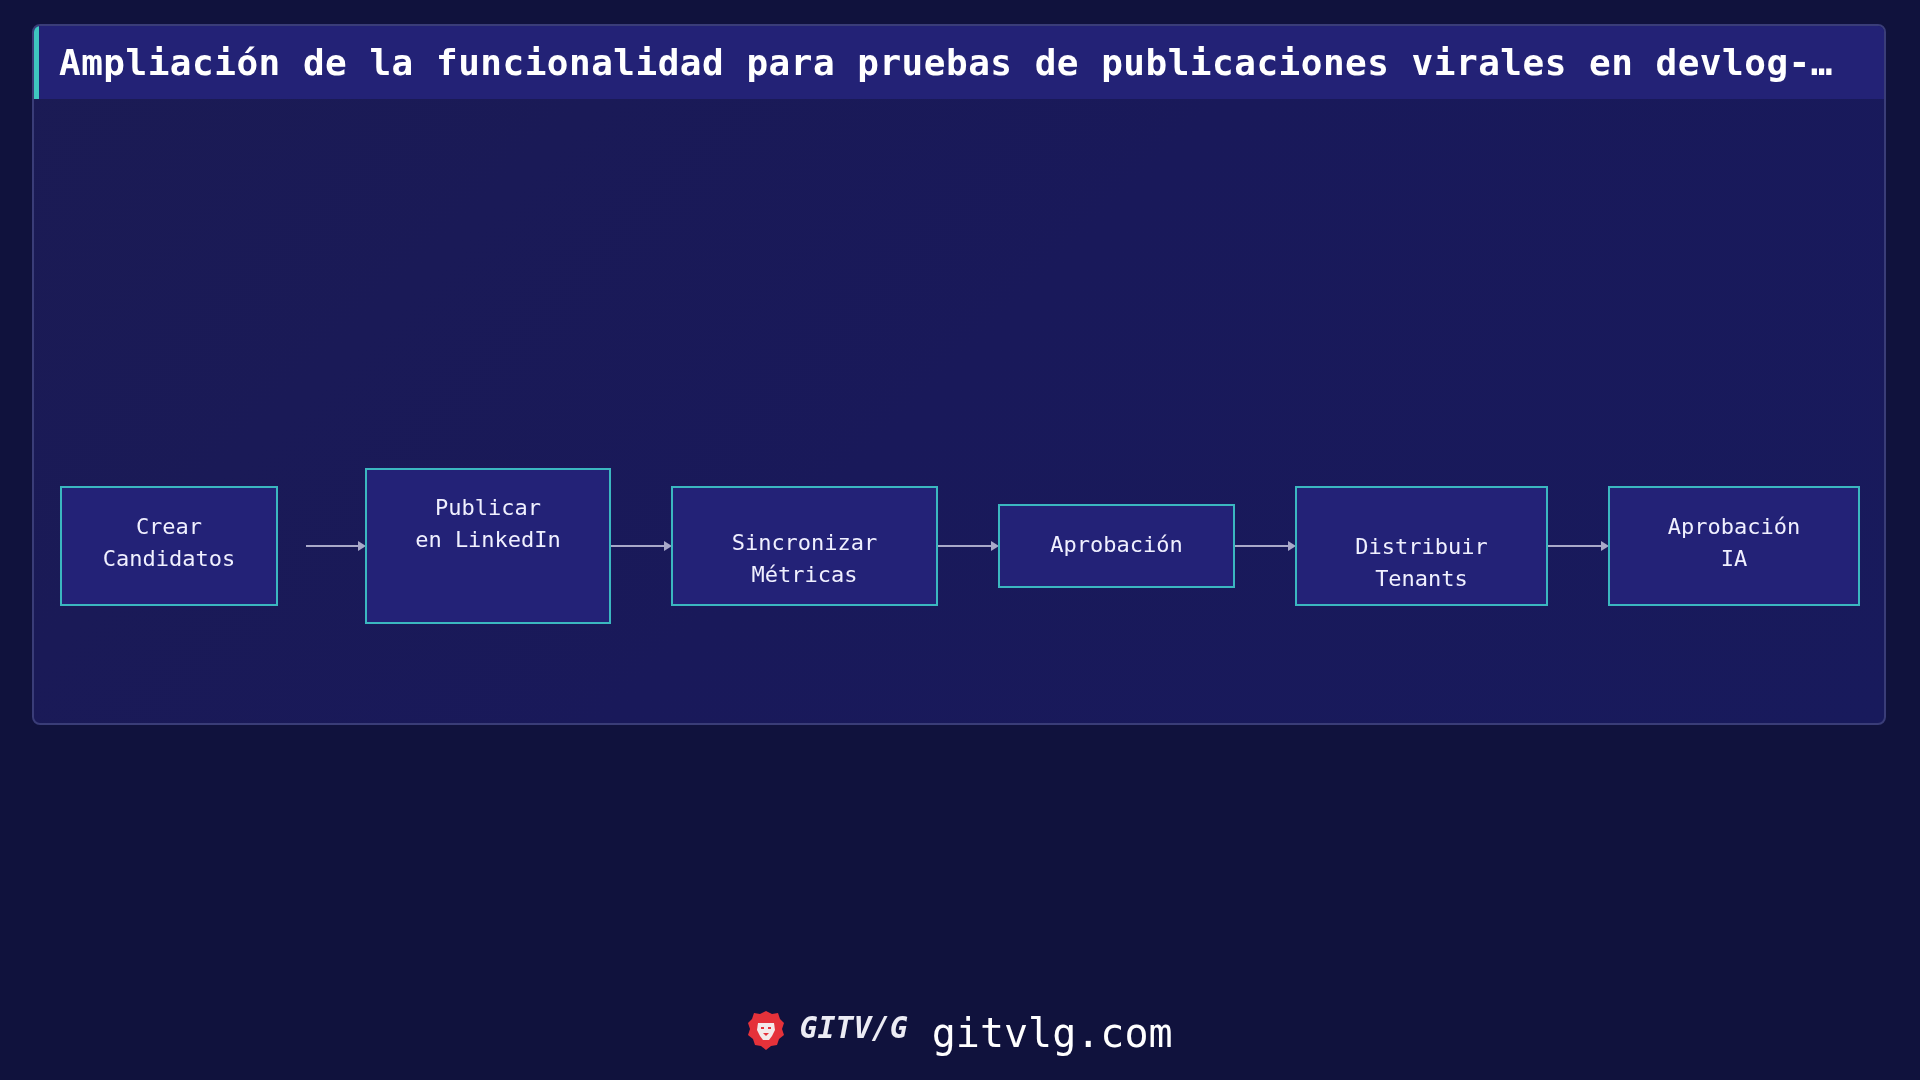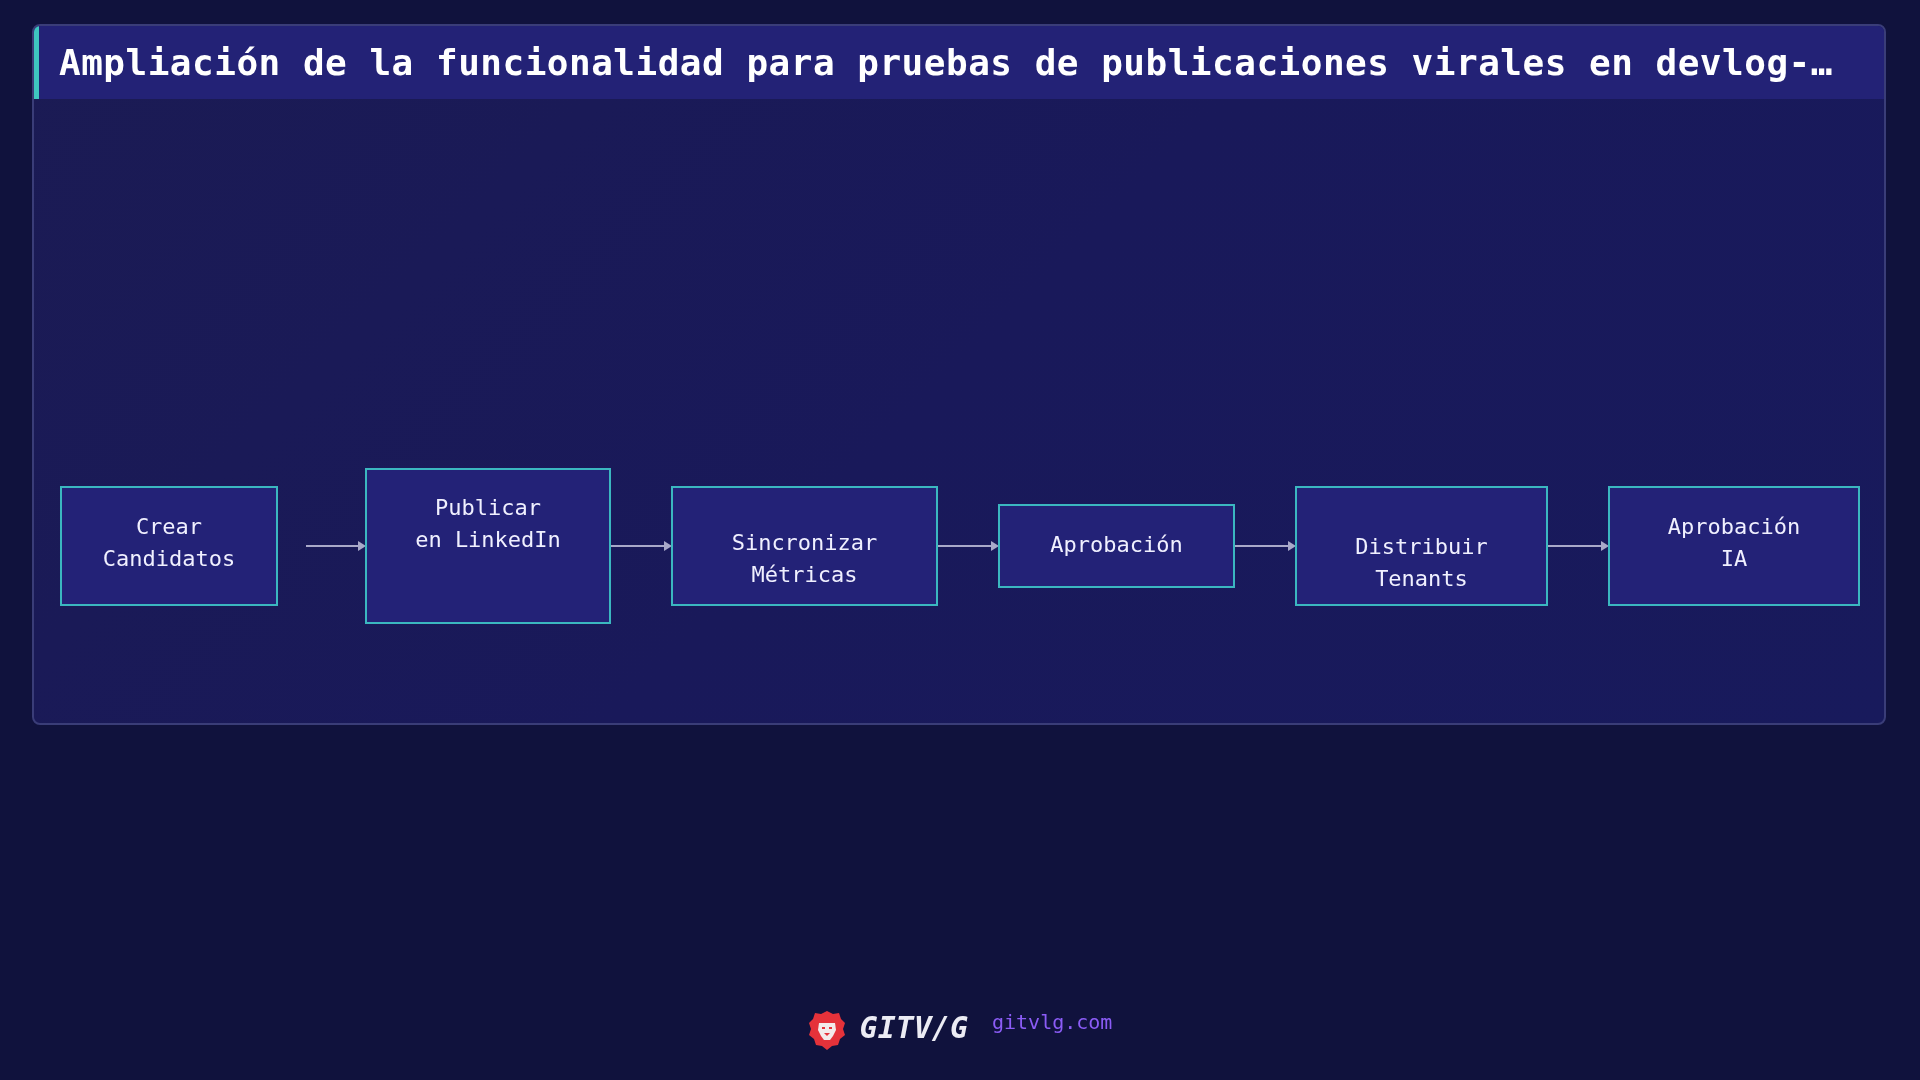--- a/index.html
+++ b/index.html
@@ -36,21 +36,21 @@
   }
   .arrow::after {
     content: ""; position: absolute; right: -2px; top: -4px;
     border-left: 8px solid #a9a9c9; border-top: 5px solid transparent; border-bottom: 5px solid transparent;
   }
   .footer {
     position: absolute; left: 0; right: 0; top: 1010px; height: 50px;
     display: flex; justify-content: center; align-items: flex-start; gap: 14px;
   }
   .brand { color: #ececf4; font-weight: bold; font-style: italic; font-size: 30px; font-family: "DejaVu Sans Mono", monospace; }
-  .domain { color: #8b5cf6; font-size: 20px; font-family: "DejaVu Sans Mono", monospace; margin-left: 10px; }
+  .domain { color: #ffffff; font-size: 40px; font-family: "DejaVu Sans Mono", monospace; margin-left: 10px; }
 </style>
 </head>
 <body>
 
 <div class="panel">
   <div class="titlebar">
     <span class="title">Ampliación de la funcionalidad para pruebas de publicaciones virales en devlog-…</span>
   </div>
 </div>
 

